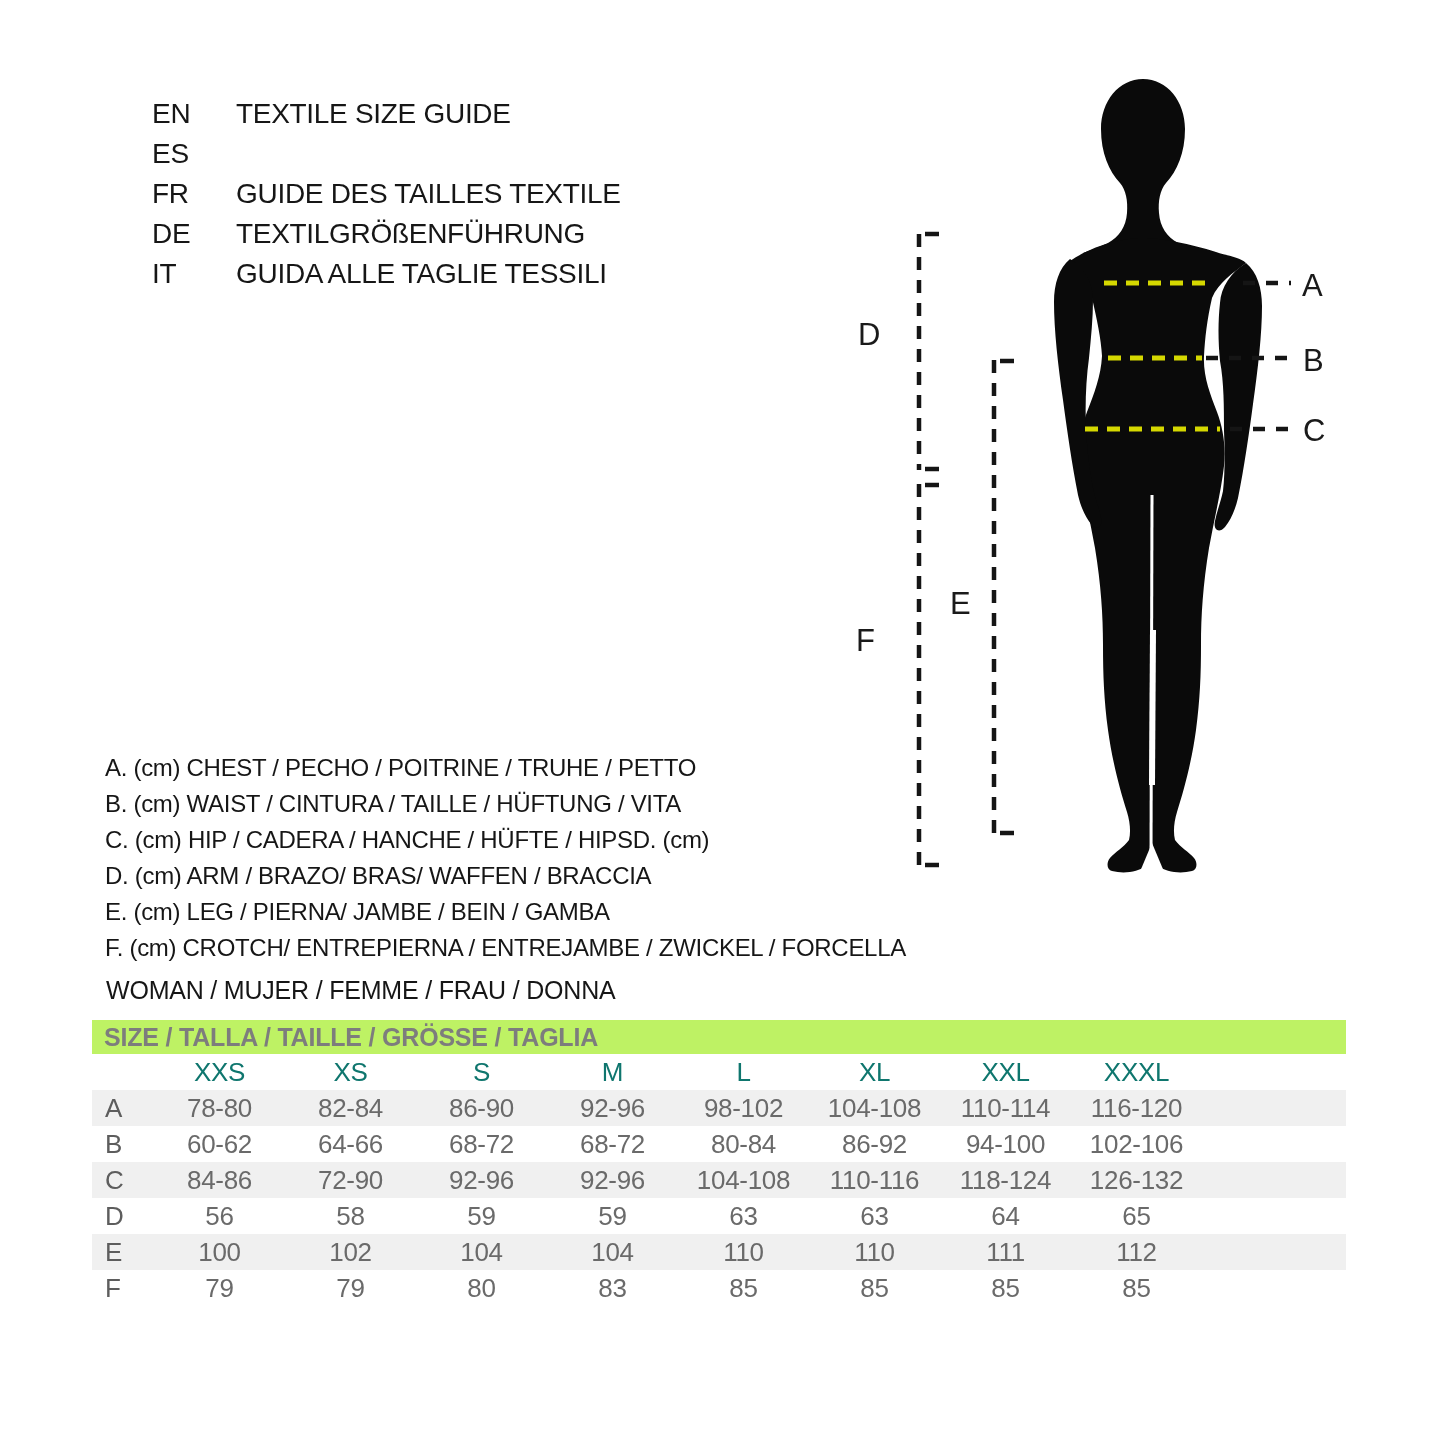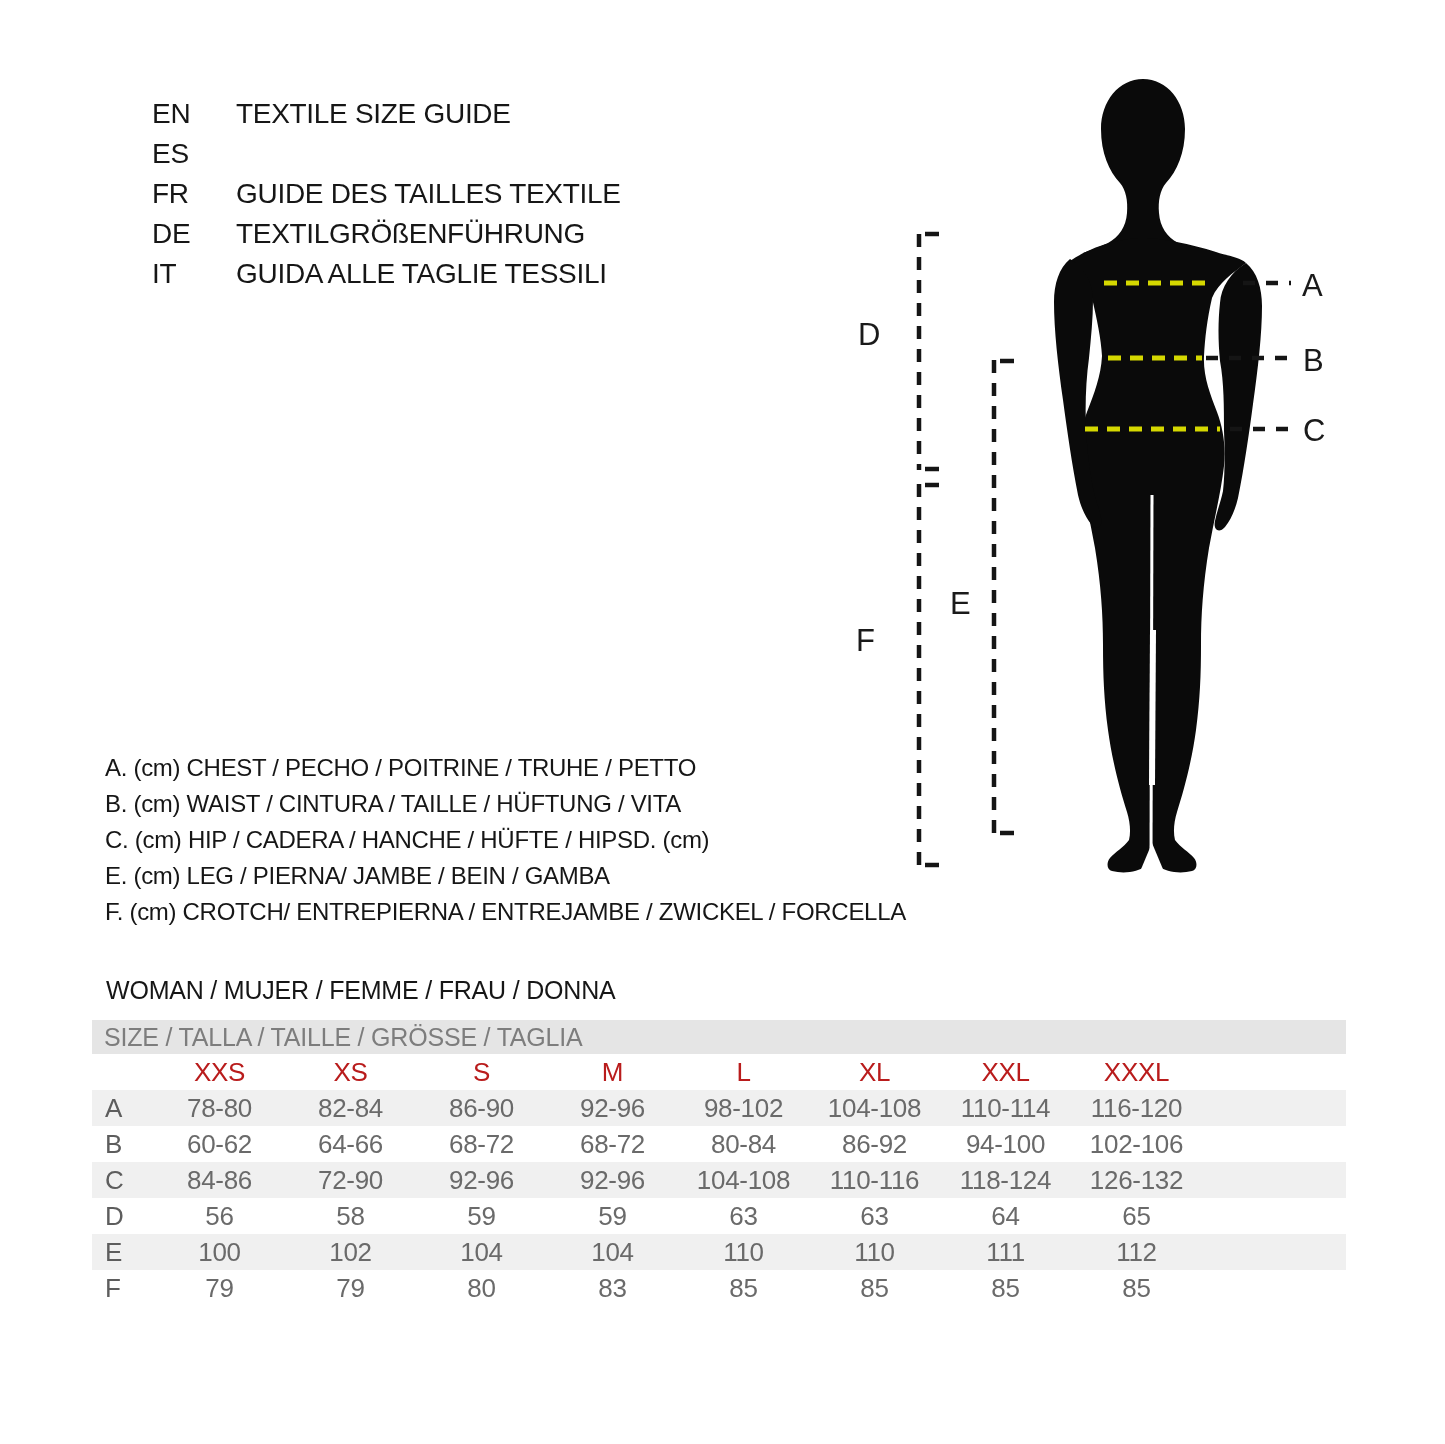--- a/index.html
+++ b/index.html
@@ -15,28 +15,28 @@
 
   
   .desc-block { position:absolute; left:105px; top:727px;margin-top:23px; }
   .desc-line  { font-size:24px; line-height:36px; letter-spacing:-0.3px; white-space:nowrap; }
 
   
   .woman-line { position:absolute; left:106px; top:976px; font-size:25px; letter-spacing:-0.2px; }
 
   
   .size-table   { position:absolute; left:92px; top:1020px; width:1254px; }
-  .table-header { height:34px; line-height:34px; background:#e5e5e5; color:#7d7d7d;
-                  font-size:25px; padding-left:12px; box-sizing:border-box; letter-spacing:-0.2px; }
+  .table-header { height:34px; line-height:34px; background:#bef264; color:#7d7d7d;
+                  font-size:25px; padding-left:12px; box-sizing:border-box; letter-spacing:-0.2px;font-weight:bold; }
   .trow { display:grid; grid-template-columns:62px repeat(8,131px) 1fr;
           height:36px; line-height:36px; font-size:26px; color:#6a6a6a; letter-spacing:-0.3px; }
   .trow.stripe { background:#f0f0f0; }
   .trow .rlabel { padding-left:13px; color:#5d5d5d; }
   .trow .val    { text-align:center; }
-  .sizes-row    { color:#b91c1c; }
+  .sizes-row    { color:#0f766e; }
 
   
   .figure-svg { position:absolute; left:840px; top:60px; width:560px; height:840px; }
   .fig-label  { font-family:"Liberation Sans","DejaVu Sans",sans-serif; font-size:31px; fill:#1a1a1a; }
 </style>
 </head>
 <body>
 
 <div class="canvas">
 
@@ -59,20 +59,21 @@
     <div class="lang-row">
       <span class="lang-code">IT</span>
       <span class="lang-title">GUIDA ALLE TAGLIE TESSILI</span>
     </div>
   </div>
 
   <div class="desc-block">
     <div class="desc-line">A. (cm) CHEST / PECHO / POITRINE / TRUHE / PETTO</div>
     <div class="desc-line">B. (cm) WAIST / CINTURA / TAILLE / HÜFTUNG / VITA</div>
     <div class="desc-line">C. (cm) HIP / CADERA / HANCHE / HÜFTE / HIPSD. (cm)</div>
+    <div class="desc-line">D. (cm) ARM / BRAZO/ BRAS/ WAFFEN / BRACCIA</div>
     <div class="desc-line">E. (cm) LEG / PIERNA/ JAMBE / BEIN / GAMBA</div>
     <div class="desc-line">F. (cm) CROTCH/ ENTREPIERNA / ENTREJAMBE / ZWICKEL / FORCELLA</div>
   </div>
 
   <div class="woman-line">WOMAN / MUJER / FEMME / FRAU / DONNA</div>
 
   <div class="size-table">
     <div class="table-header">SIZE / TALLA / TAILLE / GRÖSSE / TAGLIA</div>
 
     <div class="trow sizes-row">

